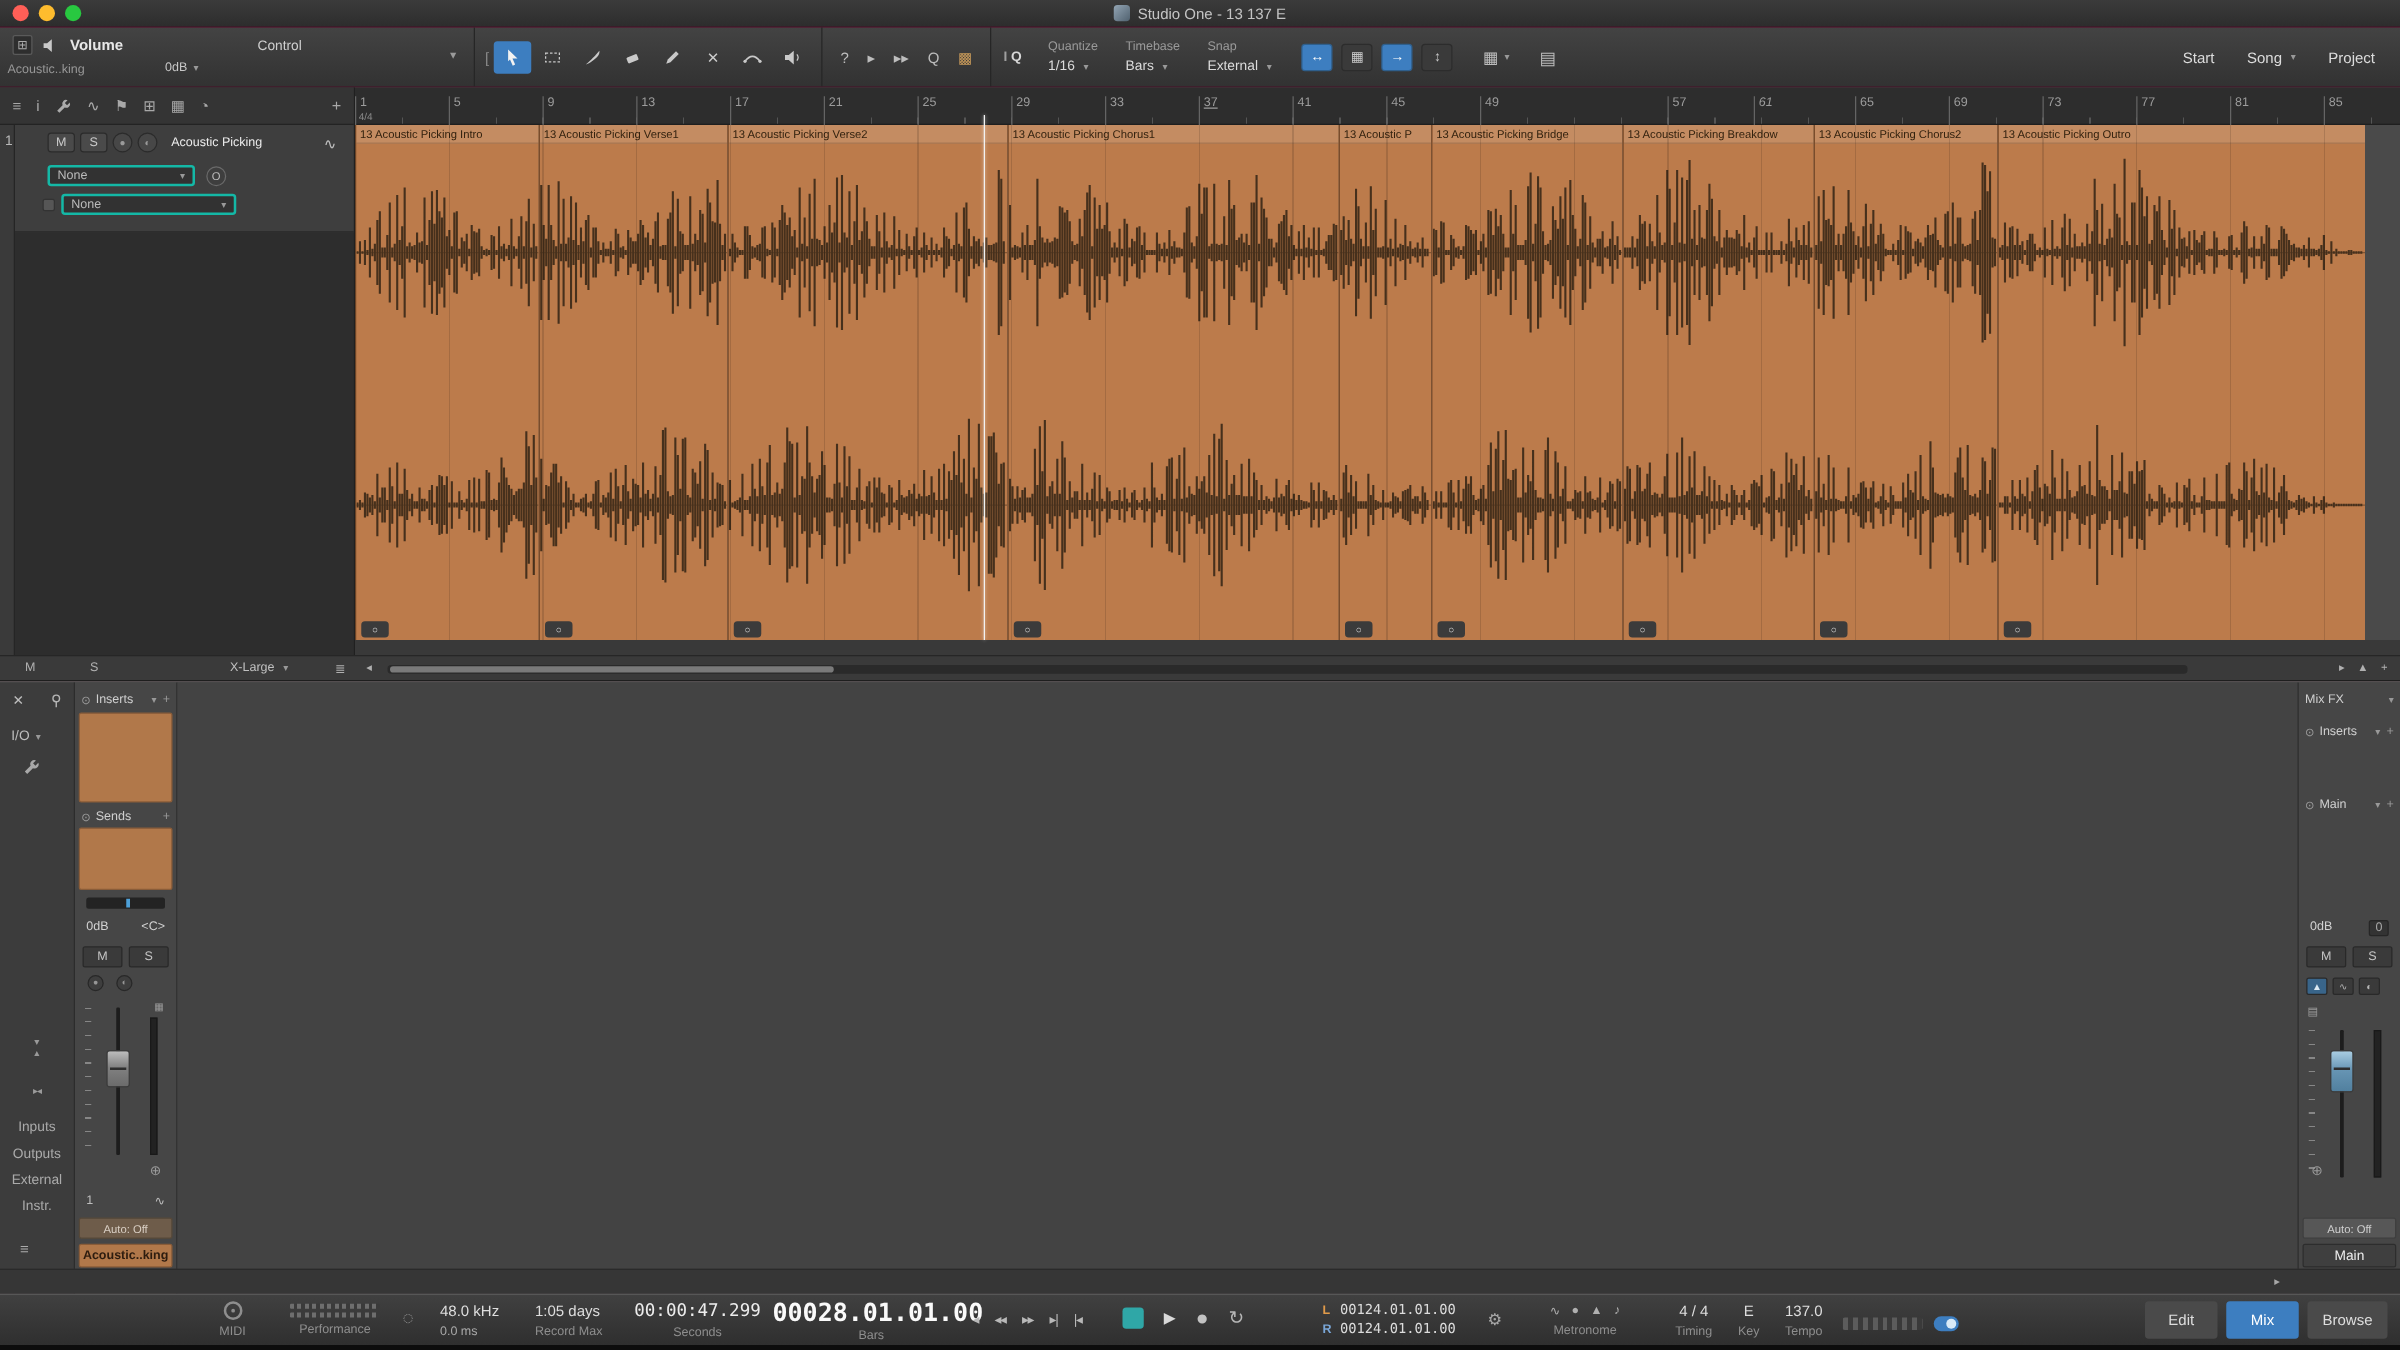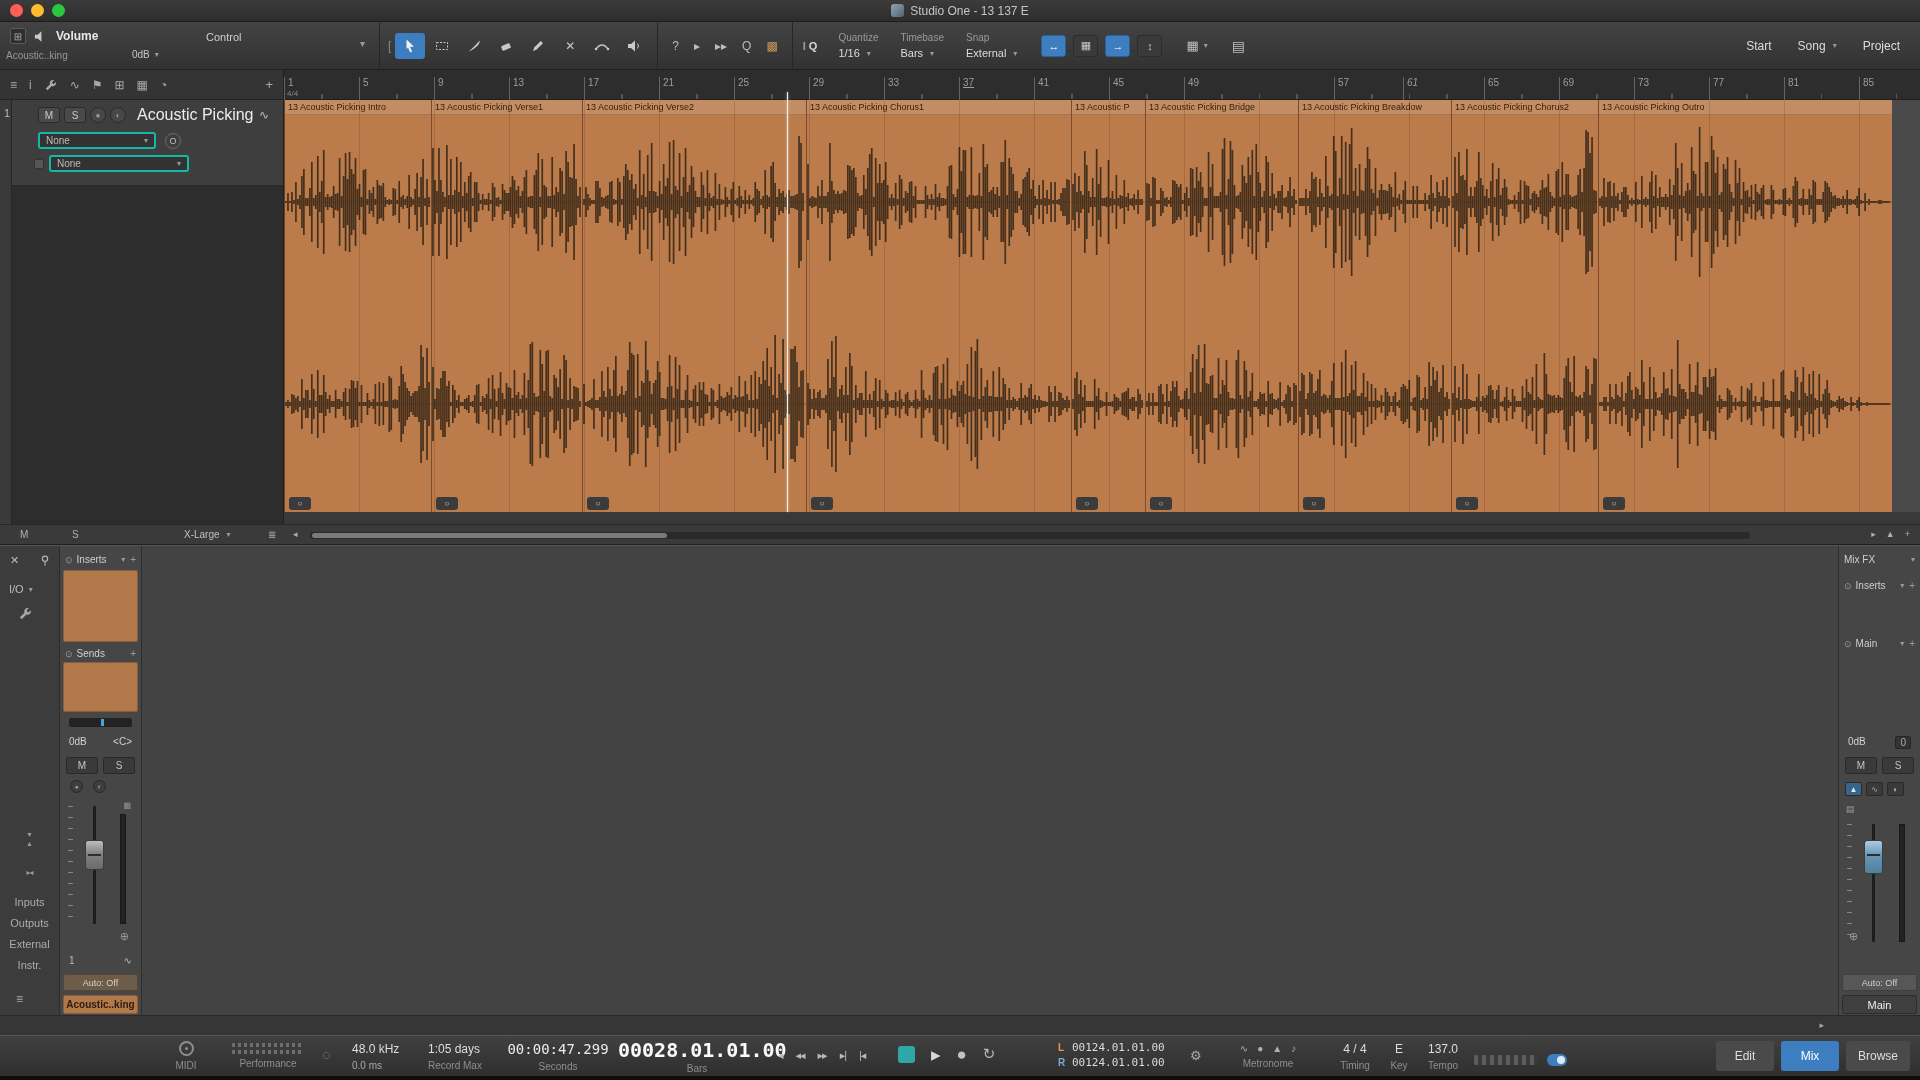--- a/index.html
+++ b/index.html
@@ -47,21 +47,21 @@
   .track-panel{width:284px;flex:0 0 284px;background:#2e2e2e;border-right:1px solid #202020;display:flex;flex-direction:column}
   .track-tools{height:30px;flex:0 0 30px;background:#343434;border-bottom:1px solid #232323;display:flex;align-items:center;gap:12px;padding:0 10px;color:#a8a8a8;font-size:12px}
   .tt-plus{margin-left:auto;font-size:13px}
   .track-body{position:relative;flex:1;background:#2d2d2d}
   .tstrip{position:absolute;left:0;top:0;bottom:0;width:12px;background:#3a3a3a;border-right:1px solid #252525}
   .track-header{position:absolute;left:12px;right:0;top:0;height:86px;background:#3e3e3e;border-bottom:1px solid #282828}
   .tnum{position:absolute;left:-10px;top:7px;font-size:11px;color:#b8b8b8;width:10px;text-align:center}
   .th-row1{position:absolute;left:26px;top:6px;display:flex;gap:4px;align-items:center}
   .tbtn{width:22px;height:16px;background:#4a4a4a;border:1px solid #2b2b2b;border-radius:3px;color:#c9c9c9;font-size:10px;display:flex;align-items:center;justify-content:center}
   .tcir{width:16px;height:16px;border-radius:50%;background:#474747;border:1px solid #2b2b2b;color:#9a9a9a;font-size:8px;display:flex;align-items:center;justify-content:center}
-  .tname{font-size:16px;color:#ececec;margin-left:7px;white-space:nowrap}
+  .tname{font-size:10px;color:#ececec;margin-left:7px;white-space:nowrap}
   .twave{position:absolute;right:14px;top:8px;color:#bcbcbc;font-size:12px}
   .th-row2{position:absolute;left:26px;top:32px;display:flex;align-items:center;gap:9px}
   .tdd{width:118px;height:17px;background:#323232;border:2px solid #14b8a6;border-radius:3px;font-size:10px;color:#bbb;display:flex;align-items:center;padding:0 6px}
   .tdd .ch{margin-left:auto}
   .tdd.wide{width:140px}
   .toff{width:16px;height:16px;border-radius:50%;border:1px solid #6a6a6a;color:#bbb;font-size:9px;display:flex;align-items:center;justify-content:center}
   .th-row3{position:absolute;left:22px;top:55px;display:flex;align-items:center;gap:5px}
   .tio{width:10px;height:10px;background:#565656;border:1px solid #333;border-radius:2px}
 
   .timeline{flex:1;position:relative;background:#393939;overflow:hidden}

